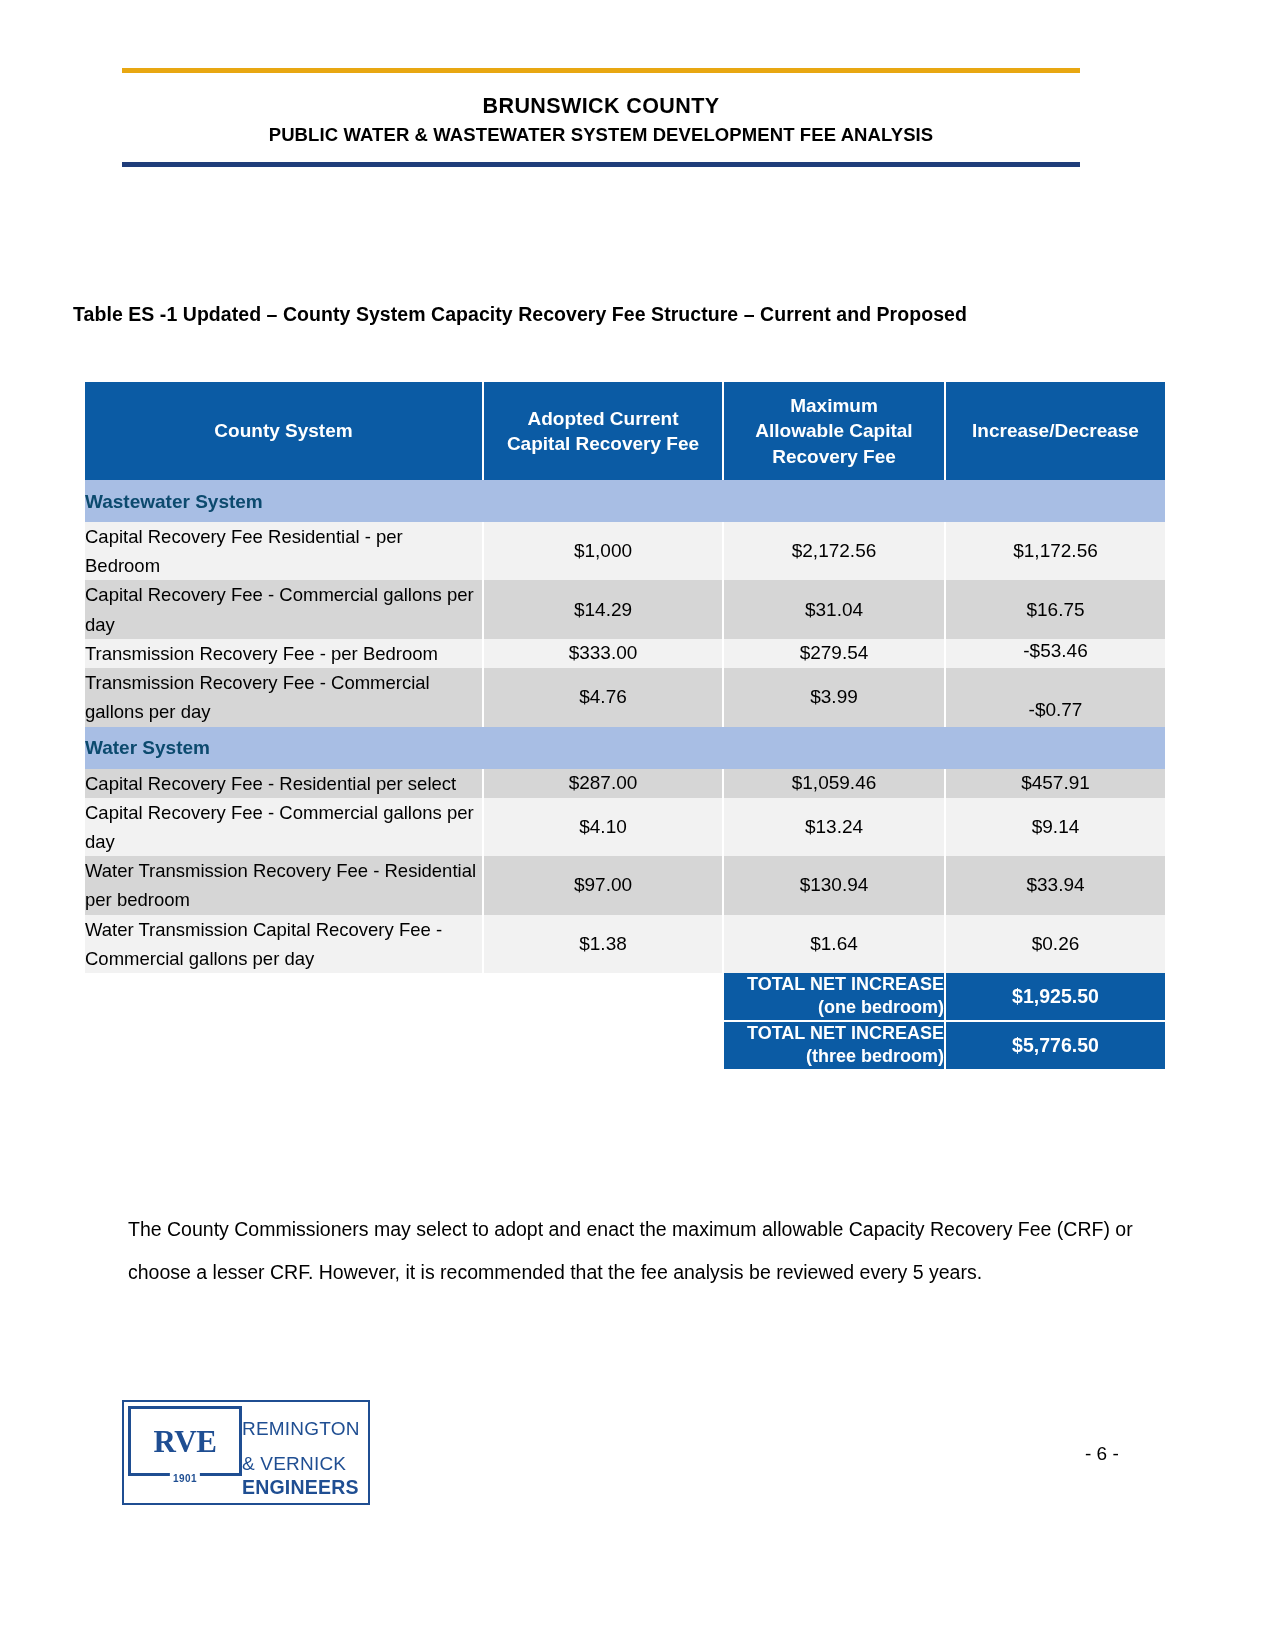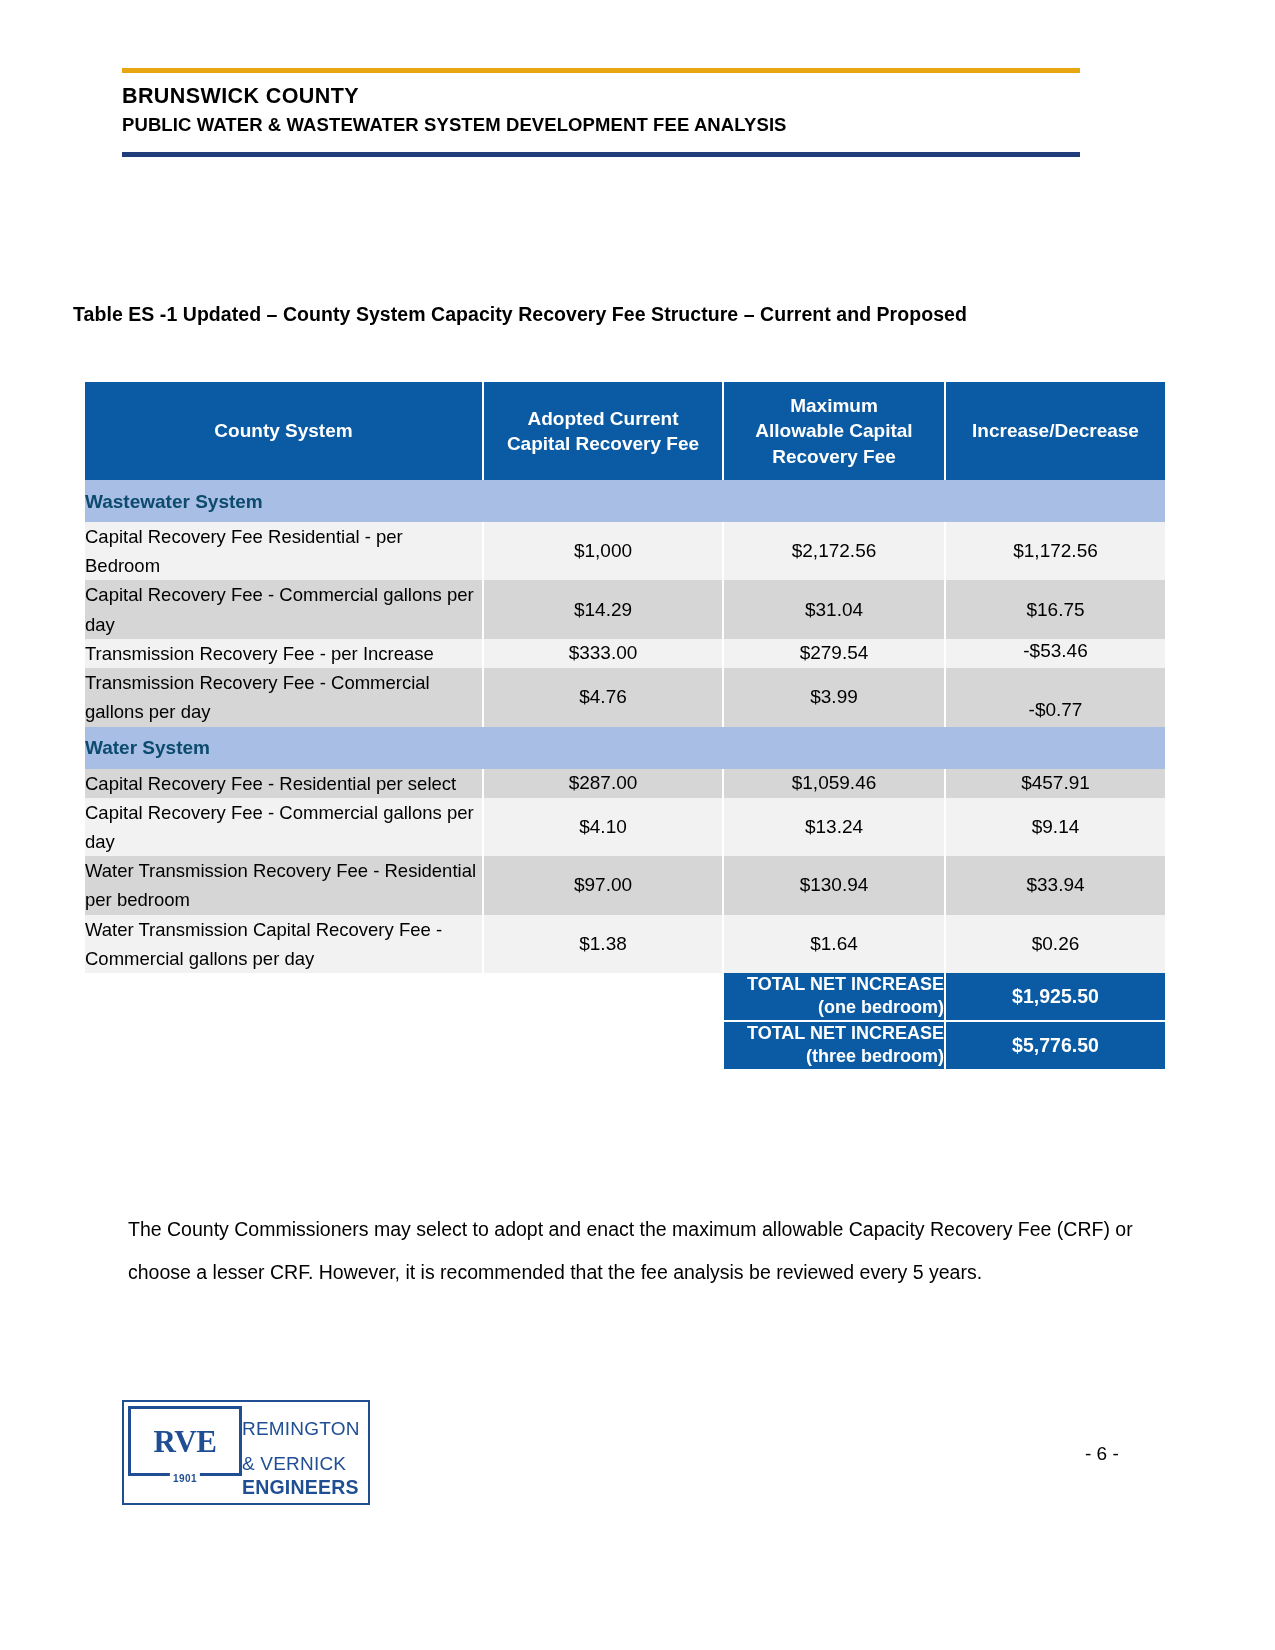--- a/index.html
+++ b/index.html
@@ -33,22 +33,22 @@
     background: #e8a712;
     width: 100%;
   }
   .rule-bottom {
     height: 5px;
     background: #1f3d7a;
     width: 100%;
     margin-top: 9px;
   }
   .header-titles {
-    text-align: left;
-    padding: 9px 0 4px 0;
+    text-align: center;
+    padding: 19px 0 4px 0;
   }
   .header-line1 {
     font-size: 21.5px;
     font-weight: bold;
     letter-spacing: 0.4px;
     line-height: 1.35;
   }
   .header-line2 {
     font-size: 18.5px;
     font-weight: bold;
@@ -289,21 +289,21 @@
       </tr>
 
       <tr class="row-b">
         <td class="cell-label">Capital Recovery Fee - Commercial gallons per day</td>
         <td class="cell-num">$14.29</td>
         <td class="cell-num">$31.04</td>
         <td class="cell-num last">$16.75</td>
       </tr>
 
       <tr class="row-a">
-        <td class="cell-label">Transmission Recovery Fee - per Increase</td>
+        <td class="cell-label">Transmission Recovery Fee - per Bedroom</td>
         <td class="cell-num">$333.00</td>
         <td class="cell-num">$279.54</td>
         <td class="cell-num last bottom">-$53.46</td>
       </tr>
 
       <tr class="row-b">
         <td class="cell-label">Transmission Recovery Fee - Commercial gallons per day</td>
         <td class="cell-num">$4.76</td>
         <td class="cell-num">$3.99</td>
         <td class="cell-num last bottom">-$0.77</td>

